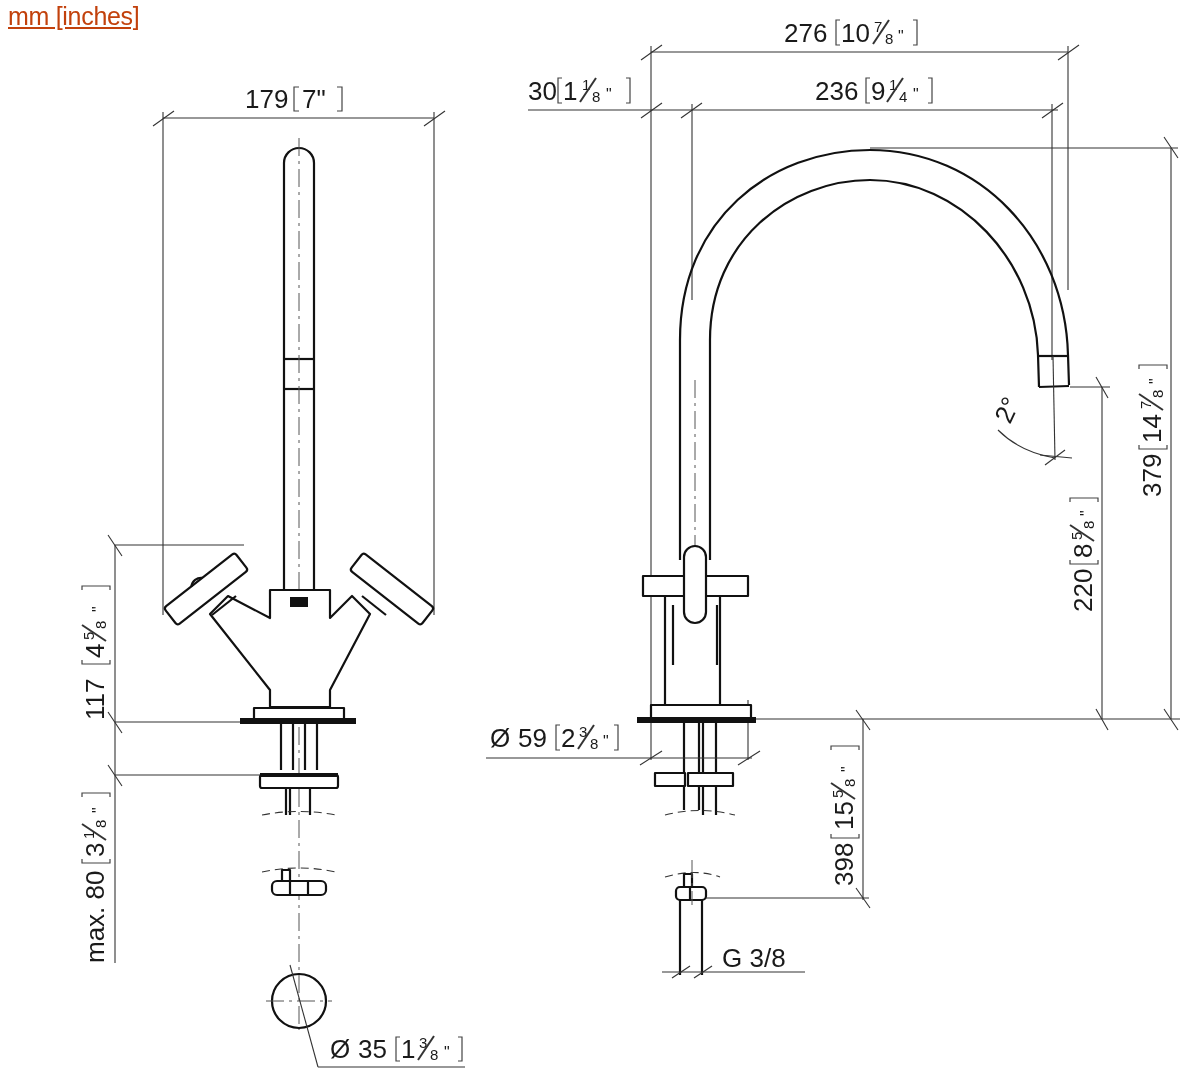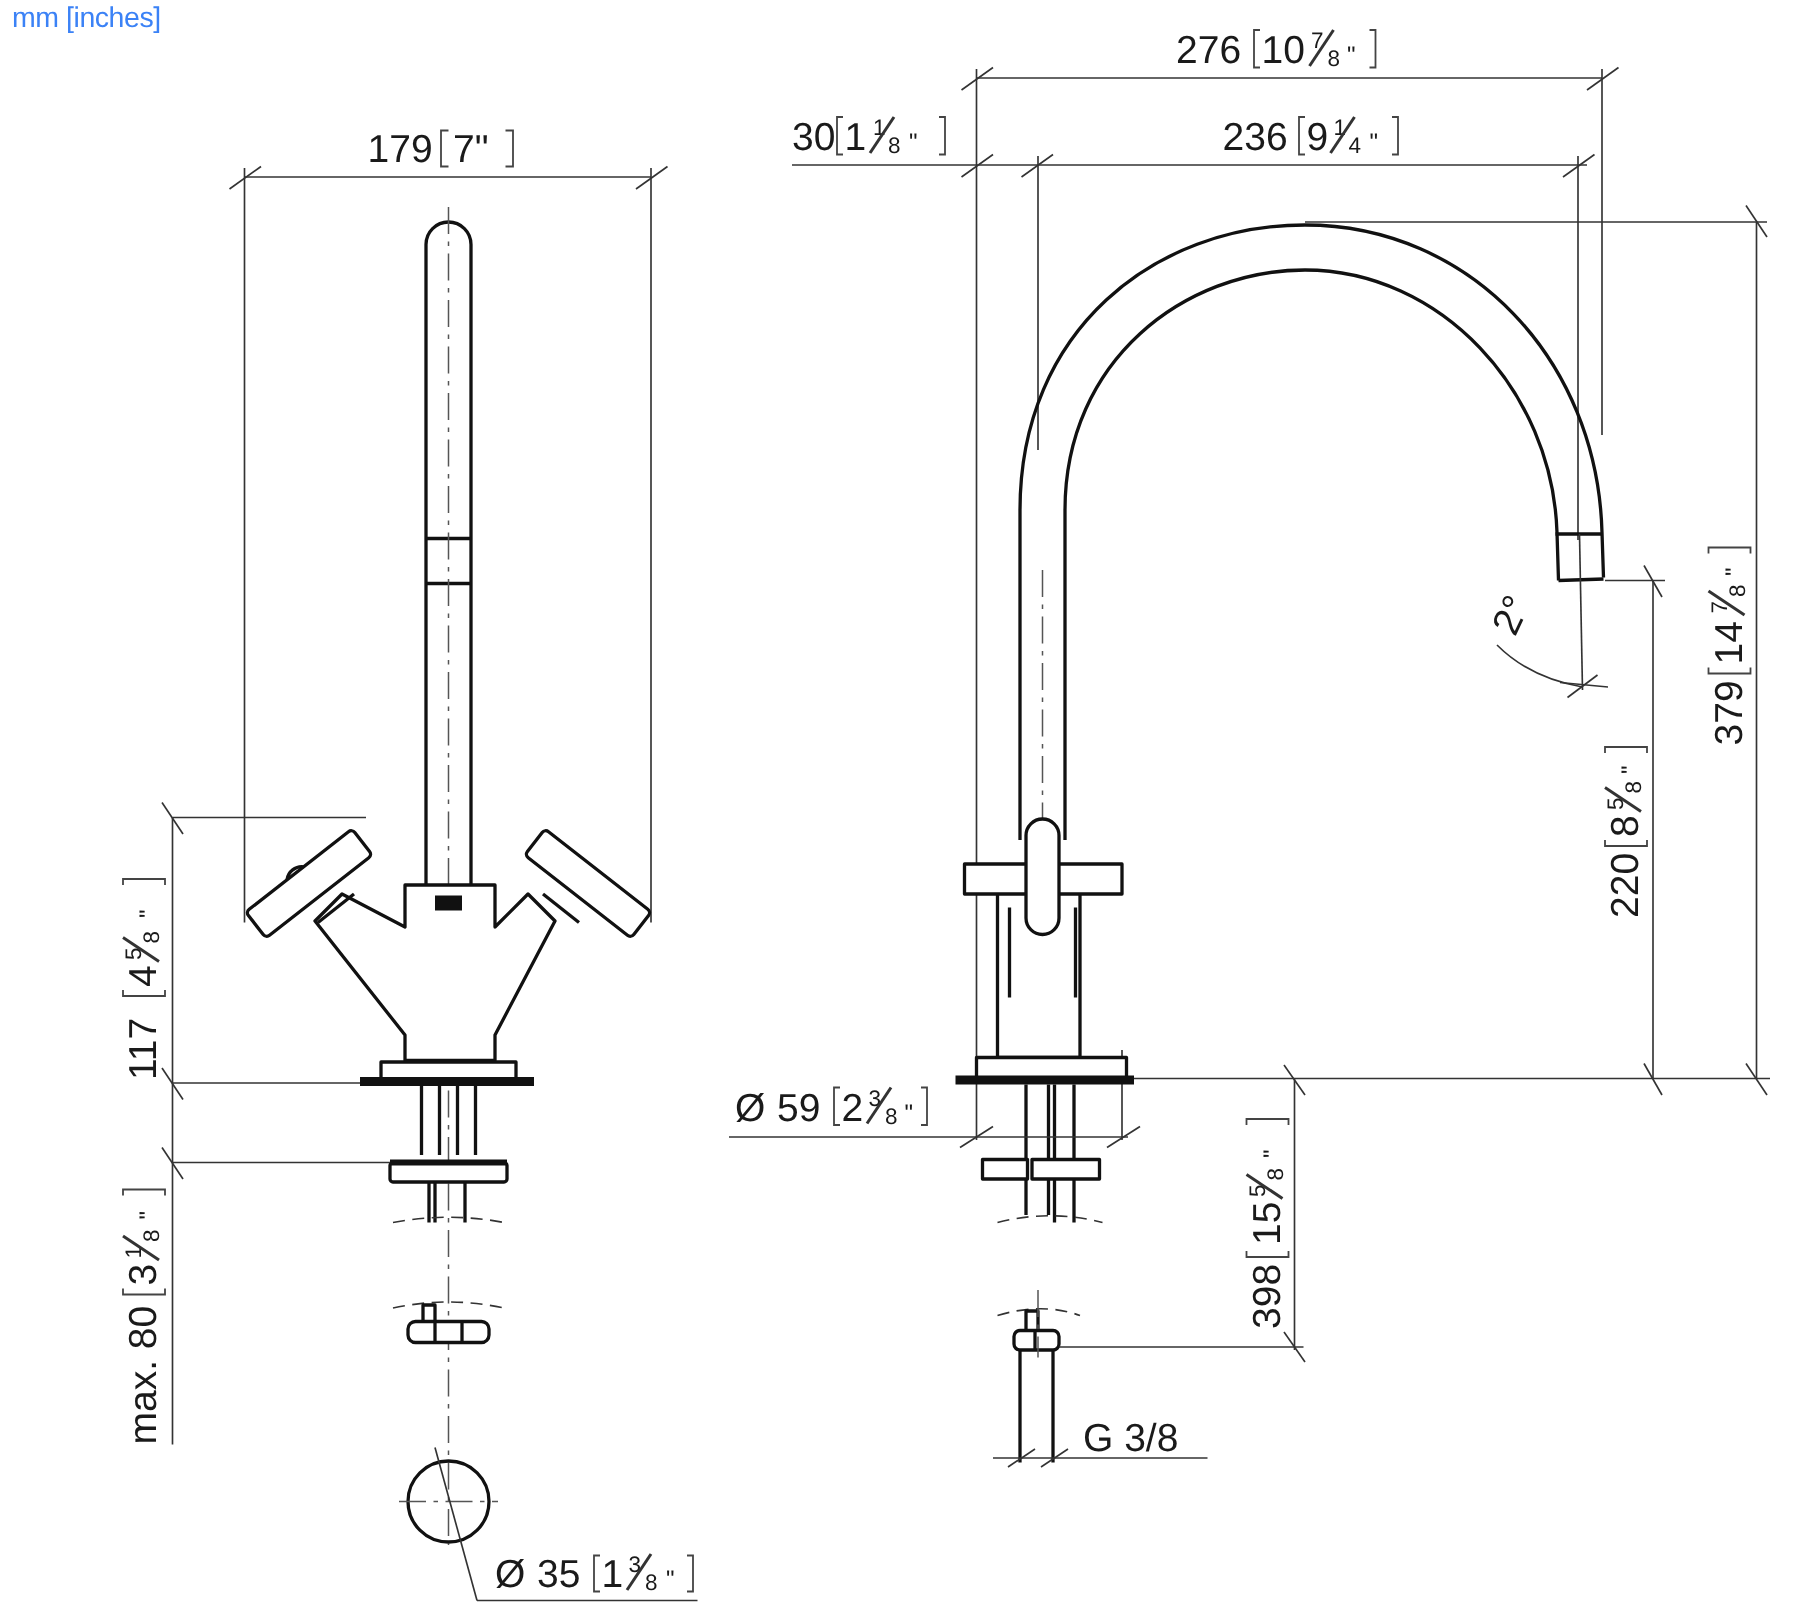--- a/index.html
+++ b/index.html
@@ -1,19 +1,19 @@
 <!DOCTYPE html>
 <html><head>
 <meta charset="utf-8">
 <style>
   html, body { margin: 0; padding: 0; background: #ffffff; }
   body { width: 1202px; height: 1080px; position: relative; overflow: hidden;
          font-family: "Liberation Sans", "DejaVu Sans", sans-serif; color: #1a1a1a; }
   svg { position: absolute; left: 0; top: 0; }
-  .units { position: absolute; left: 8px; top: 2px; font-size: 19px; color: #3b82f6; letter-spacing: -0.3px; }
+  .units { position: absolute; left: 8px; top: 2px; font-size: 25px; color: #c2410c; letter-spacing: -0.3px; text-decoration: underline; }
   .dim { font-family: "Liberation Sans", "DejaVu Sans", sans-serif; font-size: 26px; fill: #1a1a1a; }
   .frac { font-size: 15px; fill: #1a1a1a; }
   .br { fill: none; stroke: #444; stroke-width: 1.2; }
   .obj { fill: none; stroke: #111; stroke-width: 2.2; stroke-linejoin: round; }
   .objw { fill: #fff; stroke: #111; stroke-width: 2.2; stroke-linejoin: round; }
   .thin { fill: none; stroke: #333; stroke-width: 1.1; }
   .center { fill: none; stroke: #555; stroke-width: 1; stroke-dasharray: 18 5 3 5; }
   .plate { fill: #111; stroke: none; }
 </style>
 </head>

